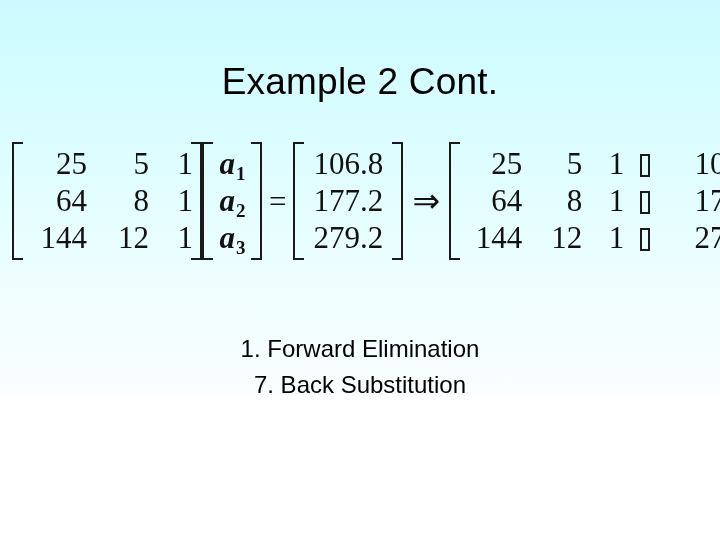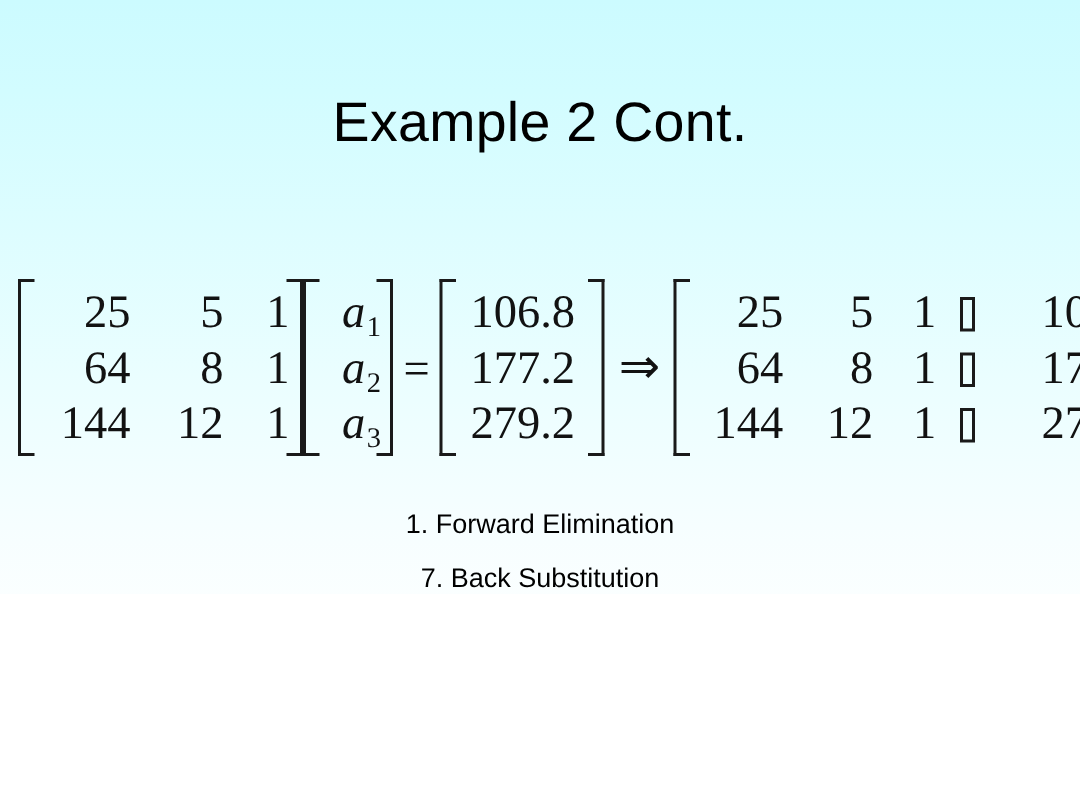--- a/index.html
+++ b/index.html
@@ -51,21 +51,20 @@
     left: 12px;
     top: 139px;
     width: 700px;
     height: 124px;
     display: flex;
     flex-direction: row;
     align-items: center;
     justify-content: flex-start;
     font-family: "Liberation Serif", serif;
     color: #121212;
-    margin-top: 44px;
   }
 
   
   .matrix {
     position: relative;
     display: flex;
     flex-direction: column;
     justify-content: space-between;
     height: 118px;
     padding: 4px 9px 4px 9px;
@@ -104,22 +103,23 @@
   }
 
   
   .mA .c0 { width: 66px; }
   .mA .c1 { width: 62px; }
   .mA .c2 { width: 44px; }
 
   
   .mX .c0 {
     width: 42px;
-    text-align: right;
+    text-align: center;
     font-style: italic;
+    font-weight: bold;
   }
   .mX .c0 sub {
     font-style: normal;
     font-size: 19px;
     vertical-align: baseline;
     position: relative;
     top: 6px;
     left: 1px;
   }
 
@@ -158,21 +158,21 @@
   }
 
   
   #steps {
     position: absolute;
     left: 0;
     top: 331px;
     width: 720px;
     text-align: center;
     font-family: "Liberation Sans", sans-serif;
-    font-size: 18px;
+    font-size: 24px;
     color: #000000;
     line-height: 36px;
   }
   #steps .step-line {
     display: block;
     white-space: nowrap;
   }
 </style>
 </head>
 <body>

